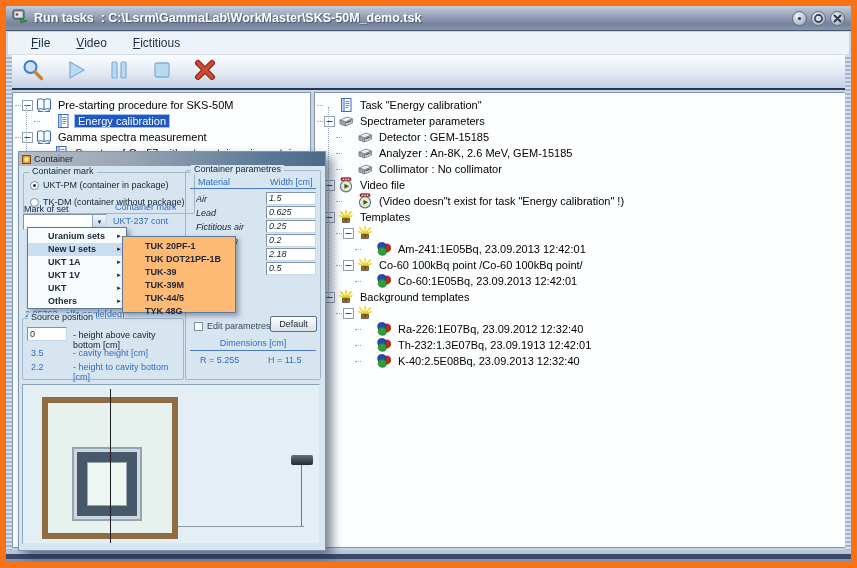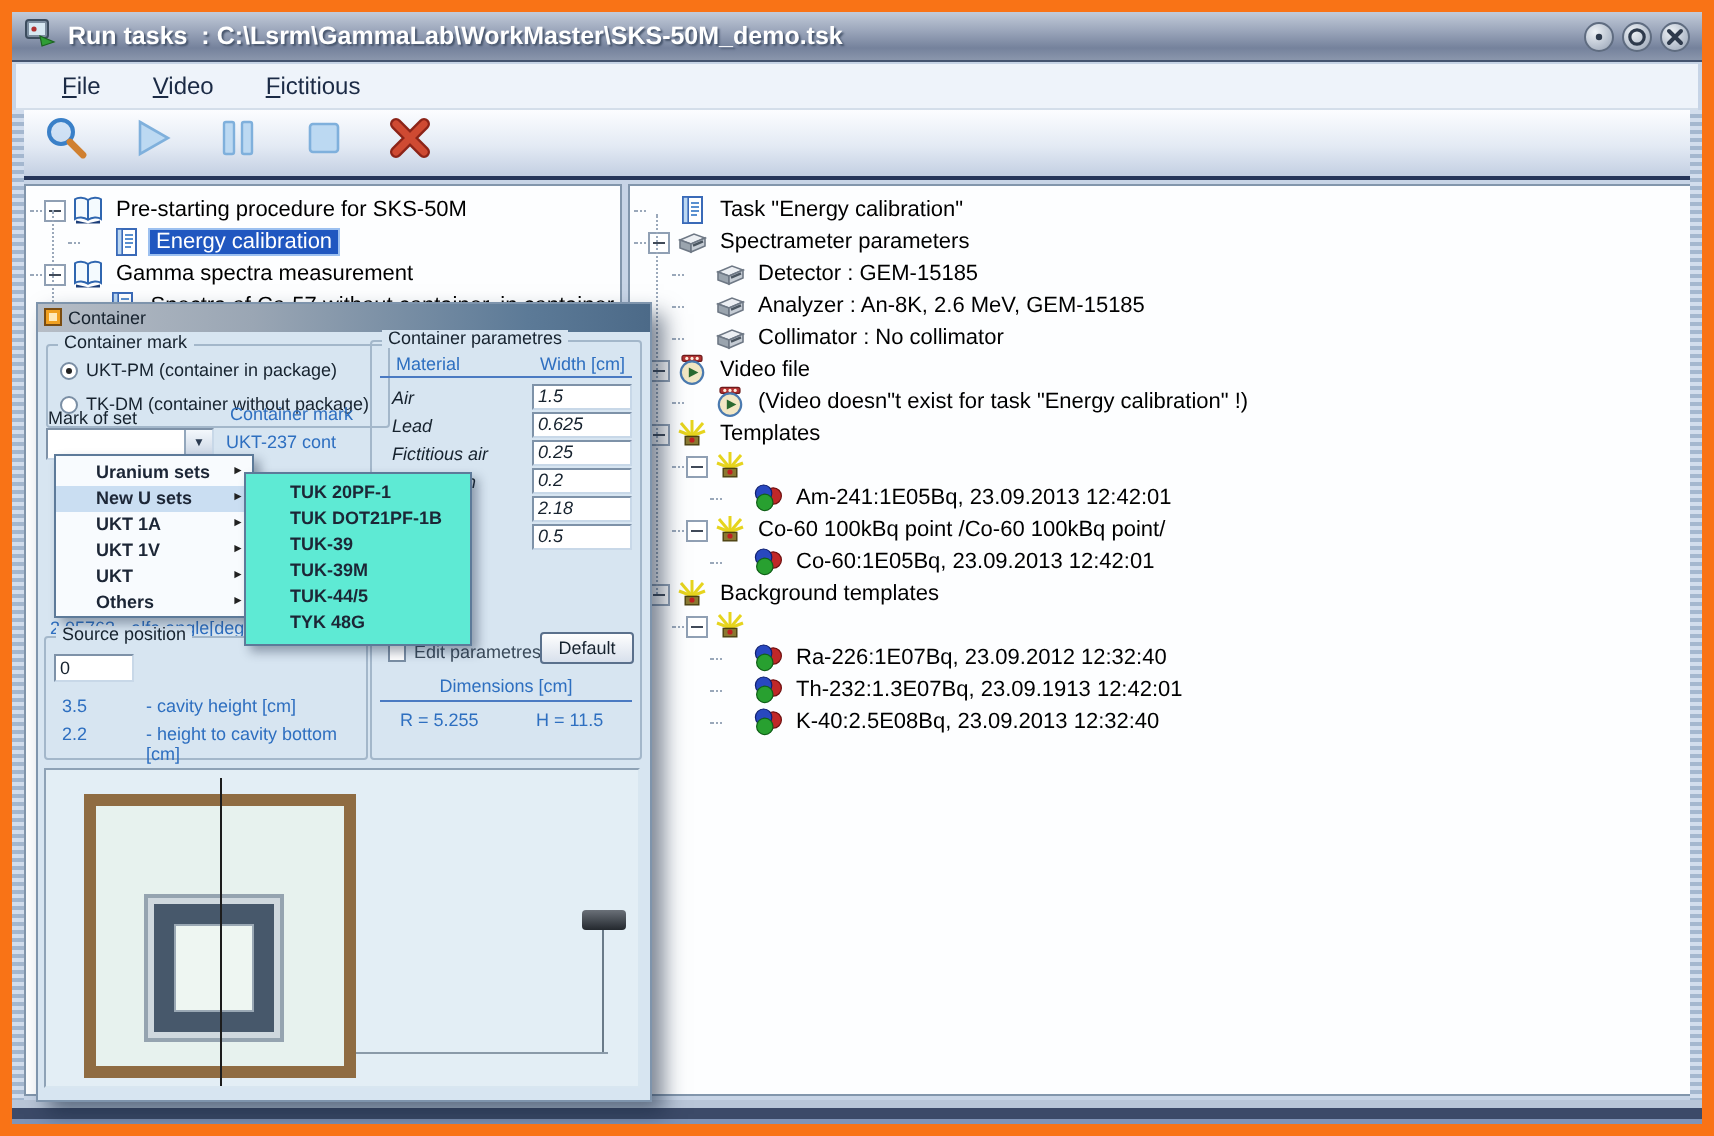--- a/index.html
+++ b/index.html
@@ -103,21 +103,21 @@
   .axis-line{position:absolute;left:87px;top:4px;width:1px;height:154px;background:#1c1c1c;}
   .detector{position:absolute;left:268px;top:70px;width:22px;height:10px;border-radius:2px;background:linear-gradient(180deg,#6a7078,#23282e);}
   .detector-line-v{position:absolute;left:278px;top:80px;width:1px;height:62px;background:#6a7a88;}
   .floor-line{position:absolute;left:155px;top:141px;width:126px;height:1px;background:#8a9aa8;}
 
   
   .popup-menu{position:absolute;left:8px;top:61px;width:100px;height:82px;background:#f8fbfe;border:1px solid #5d7a99;box-shadow:3px 3px 5px rgba(30,45,70,.4);z-index:12;padding-top:2px;}
   .mitem{position:relative;height:13px;line-height:13px;padding-left:20px;font-weight:bold;color:#1c2636;font-size:9px;white-space:nowrap;}
   .mitem.hl{background:#cadef2;}
   .marrow{position:absolute;right:4px;top:0;font-size:6px;color:#222;}
-  .submenu{position:absolute;left:103px;top:70px;width:114px;height:87px;background:#5eead4;border:1px solid #5d7a99;box-shadow:3px 3px 5px rgba(30,45,70,.4);z-index:13;padding-top:3px;}
+  .submenu{position:absolute;left:103px;top:70px;width:114px;height:77px;background:#fdba74;border:1px solid #5d7a99;box-shadow:3px 3px 5px rgba(30,45,70,.4);z-index:13;padding-top:3px;}
   .smitem{height:13px;line-height:13px;padding-left:22px;font-weight:bold;color:#1c2636;font-size:9px;white-space:nowrap;}
 </style>
 </head>
 <body>
 
 <div class="window">
 
   <div class="titlebar">
     <span class="app-icon">
       <svg width="16" height="16" viewBox="0 0 16 16">
@@ -608,20 +608,21 @@
       </div>
 
       <div class="alfa blue">
         <span>2.05763</span>
         <span>- alfa angle[deg]</span>
       </div>
 
       <div class="group g-source">
         <span class="glabel">Source position</span>
         <span class="sfield">0</span>
+        <span class="slbl1">- height above cavity bottom [cm]</span>
         <span class="sval2 blue">3.5</span>
         <span class="slbl2 blue">- cavity height [cm]</span>
         <span class="sval3 blue">2.2</span>
         <span class="slbl3 blue">- height to cavity bottom [cm]</span>
       </div>
 
       <div class="drawing">
         <div class="brown-box"></div>
         <div class="inner-gray">
           <div class="inner-slate">

